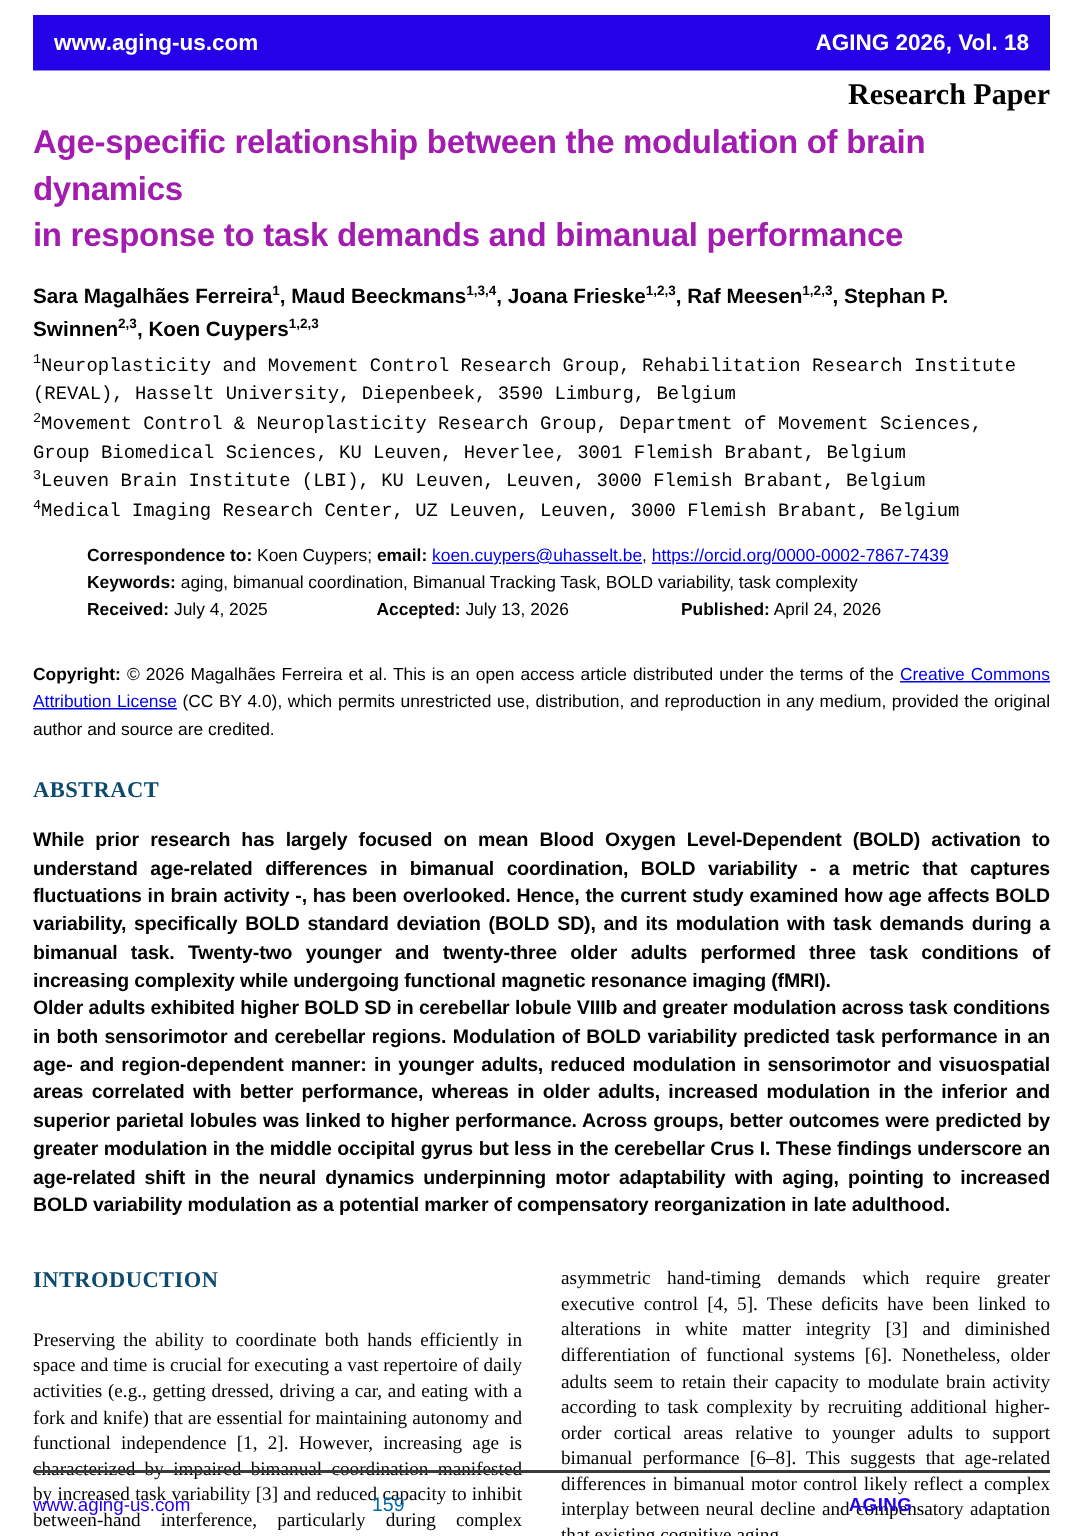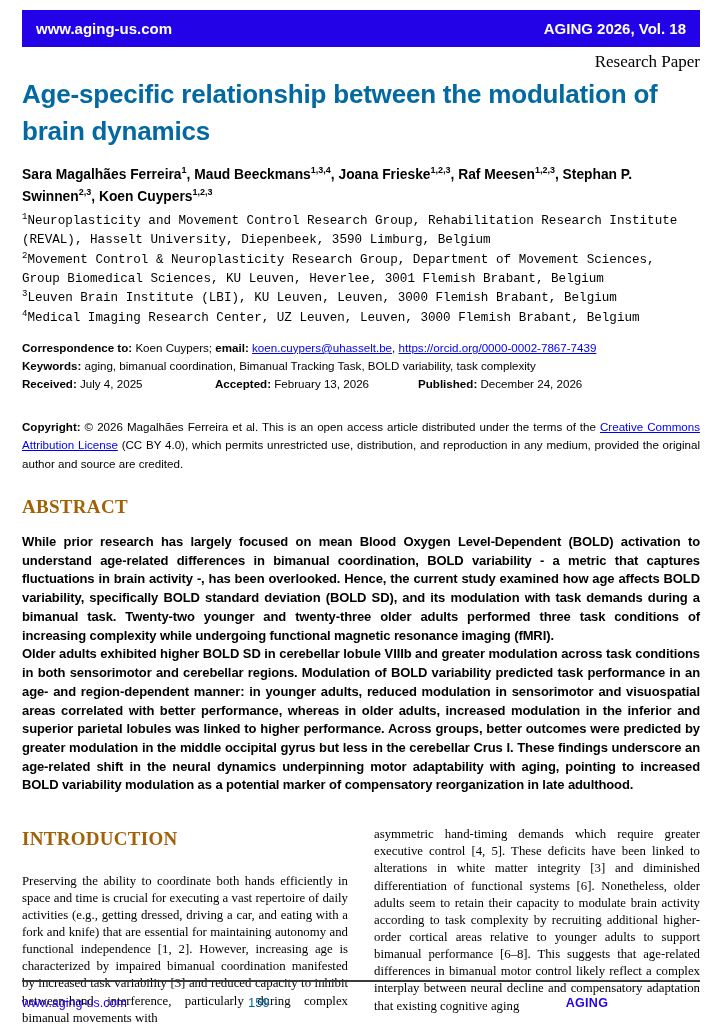--- a/index.html
+++ b/index.html
@@ -21,29 +21,29 @@
     justify-content: space-between;
     align-items: center;
     padding: 0 14px;
     font-weight: bold;
     font-size: 15px;
   }
 
   .research-paper {
     text-align: right;
     font-family: "Liberation Serif", serif;
-    font-weight: normal;
-    font-size: 17px;
+    font-weight: bold;
+    font-size: 20px;
     margin-top: 5px;
   }
 
   .title {
-    color: #0369a1;
-    font-weight: bold;
-    font-size: 26px;
+    color: #a21caf;
+    font-weight: bold;
+    font-size: 22px;
     line-height: 1.42;
     margin-top: 4px;
     letter-spacing: -0.2px;
   }
 
   .authors {
     margin-top: 15px;
     font-weight: bold;
     font-size: 13.8px;
     line-height: 1.5;
@@ -54,42 +54,43 @@
     margin-top: 4px;
     font-size: 12.6px;
     line-height: 1.48;
     font-family: Liberation Mono, monospace;
   }
 
   .meta {
     margin-top: 11px;
     font-size: 11.6px;
     line-height: 1.56;
+    margin-left: 36px;
   }
   .meta b { font-weight: bold; }
   a.link {
     color: #0000ee;
     text-decoration: underline;
     cursor: pointer;
   }
   .meta-col1 { display: inline-block; width: 193px; }
   .meta-col2 { display: inline-block; width: 203px; }
 
   .copyright {
     margin-top: 25px;
     font-size: 11.6px;
     line-height: 1.58;
     text-align: justify;
   }
 
   .section-heading {
     font-family: "Liberation Serif", serif;
     font-weight: bold;
-    color: #a16207;
-    font-size: 19px;
+    color: #0c4a6e;
+    font-size: 15px;
     letter-spacing: 0.3px;
   }
   .abstract-heading { margin-top: 23px; }
 
   .abstract-body {
     margin-top: 15px;
     font-weight: bold;
     font-size: 13px;
     line-height: 1.44;
     text-align: justify;
@@ -133,20 +134,21 @@
 
   <div class="topbar">
     <span>www.aging-us.com</span>
     <span>AGING 2026, Vol. 18</span>
   </div>
 
   <div class="research-paper">Research Paper</div>
 
   <h1 class="title">
     <div>Age-specific relationship between the modulation of brain dynamics</div>
+    <div>in response to task demands and bimanual performance</div>
   </h1>
 
   <div class="authors">
     <span><span>Sara Magalhães Ferreira</span><sup>1</sup><span>, </span></span><span><span>Maud Beeckmans</span><sup>1,3,4</sup><span>, </span></span><span><span>Joana Frieske</span><sup>1,2,3</sup><span>, </span></span><span><span>Raf Meesen</span><sup>1,2,3</sup><span>, </span></span><span><span>Stephan P. Swinnen</span><sup>2,3</sup><span>, </span></span><span><span>Koen Cuypers</span><sup>1,2,3</sup><span></span></span>
   </div>
 
   <div class="affiliations">
     <div><sup>1</sup><span>Neuroplasticity and Movement Control Research Group, Rehabilitation Research Institute (REVAL), Hasselt University, Diepenbeek, 3590 Limburg, Belgium</span></div>
     <div><sup>2</sup><span>Movement Control &amp; Neuroplasticity Research Group, Department of Movement Sciences, Group Biomedical Sciences, KU Leuven, Heverlee, 3001 Flemish Brabant, Belgium</span></div>
     <div><sup>3</sup><span>Leuven Brain Institute (LBI), KU Leuven, Leuven, 3000 Flemish Brabant, Belgium</span></div>
@@ -154,21 +156,21 @@
   </div>
 
   <div class="meta">
     <div>
       <b>Correspondence to:</b><span> Koen Cuypers; </span><b>email:</b><span> </span><a class="link">koen.cuypers@uhasselt.be</a><span>, </span><a class="link">https://orcid.org/0000-0002-7867-7439</a>
     </div>
     <div>
       <b>Keywords:</b><span> aging, bimanual coordination, Bimanual Tracking Task, BOLD variability, task complexity</span>
     </div>
     <div>
-      <span class="meta-col1"><b>Received:</b><span> July 4, 2025</span></span><span class="meta-col2"><b>Accepted:</b><span> February 13, 2026</span></span><span><b>Published:</b><span> December 24, 2026</span></span>
+      <span class="meta-col1"><b>Received:</b><span> July 4, 2025</span></span><span class="meta-col2"><b>Accepted:</b><span> July 13, 2026</span></span><span><b>Published:</b><span> April 24, 2026</span></span>
     </div>
   </div>
 
   <div class="copyright">
     <b>Copyright:</b><span> © 2026 Magalhães Ferreira et al. This is an open access article distributed under the terms of the </span><a class="link">Creative Commons Attribution License</a><span> (CC BY 4.0), which permits unrestricted use, distribution, and reproduction in any medium, provided the original author and source are credited.</span>
   </div>
 
   <div class="section-heading abstract-heading">ABSTRACT</div>
 
   <div class="abstract-body">

